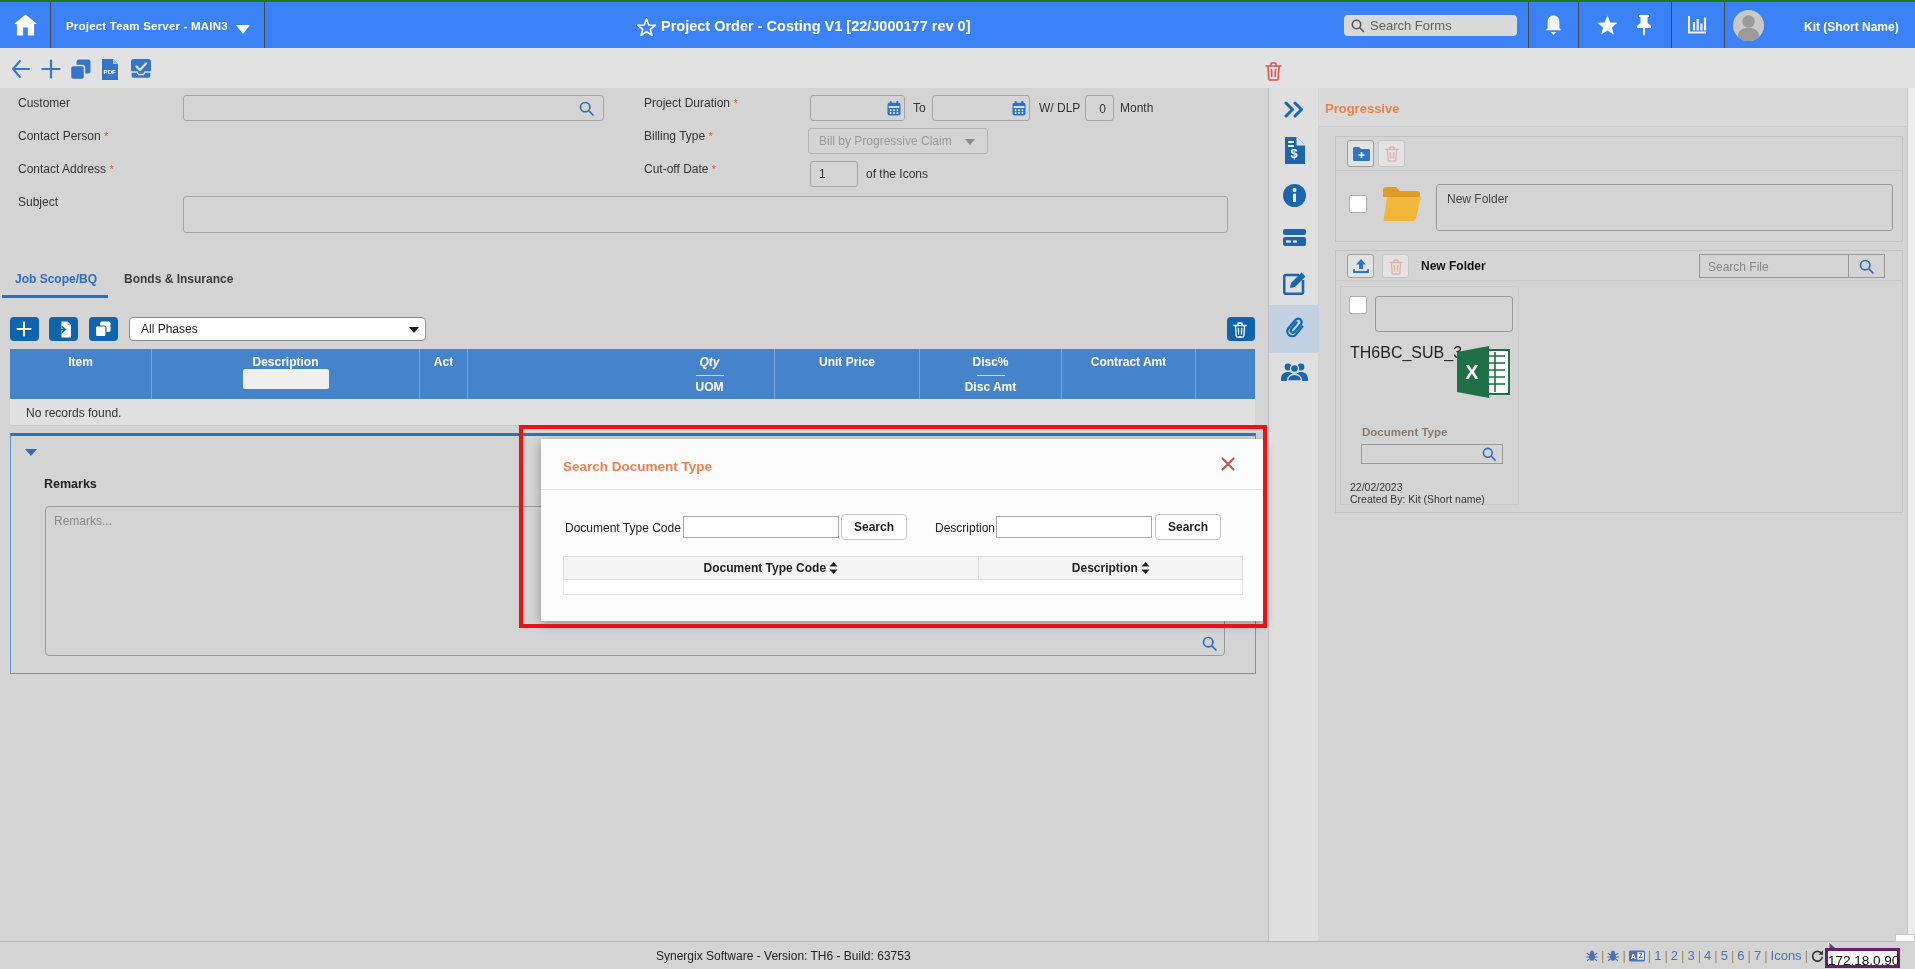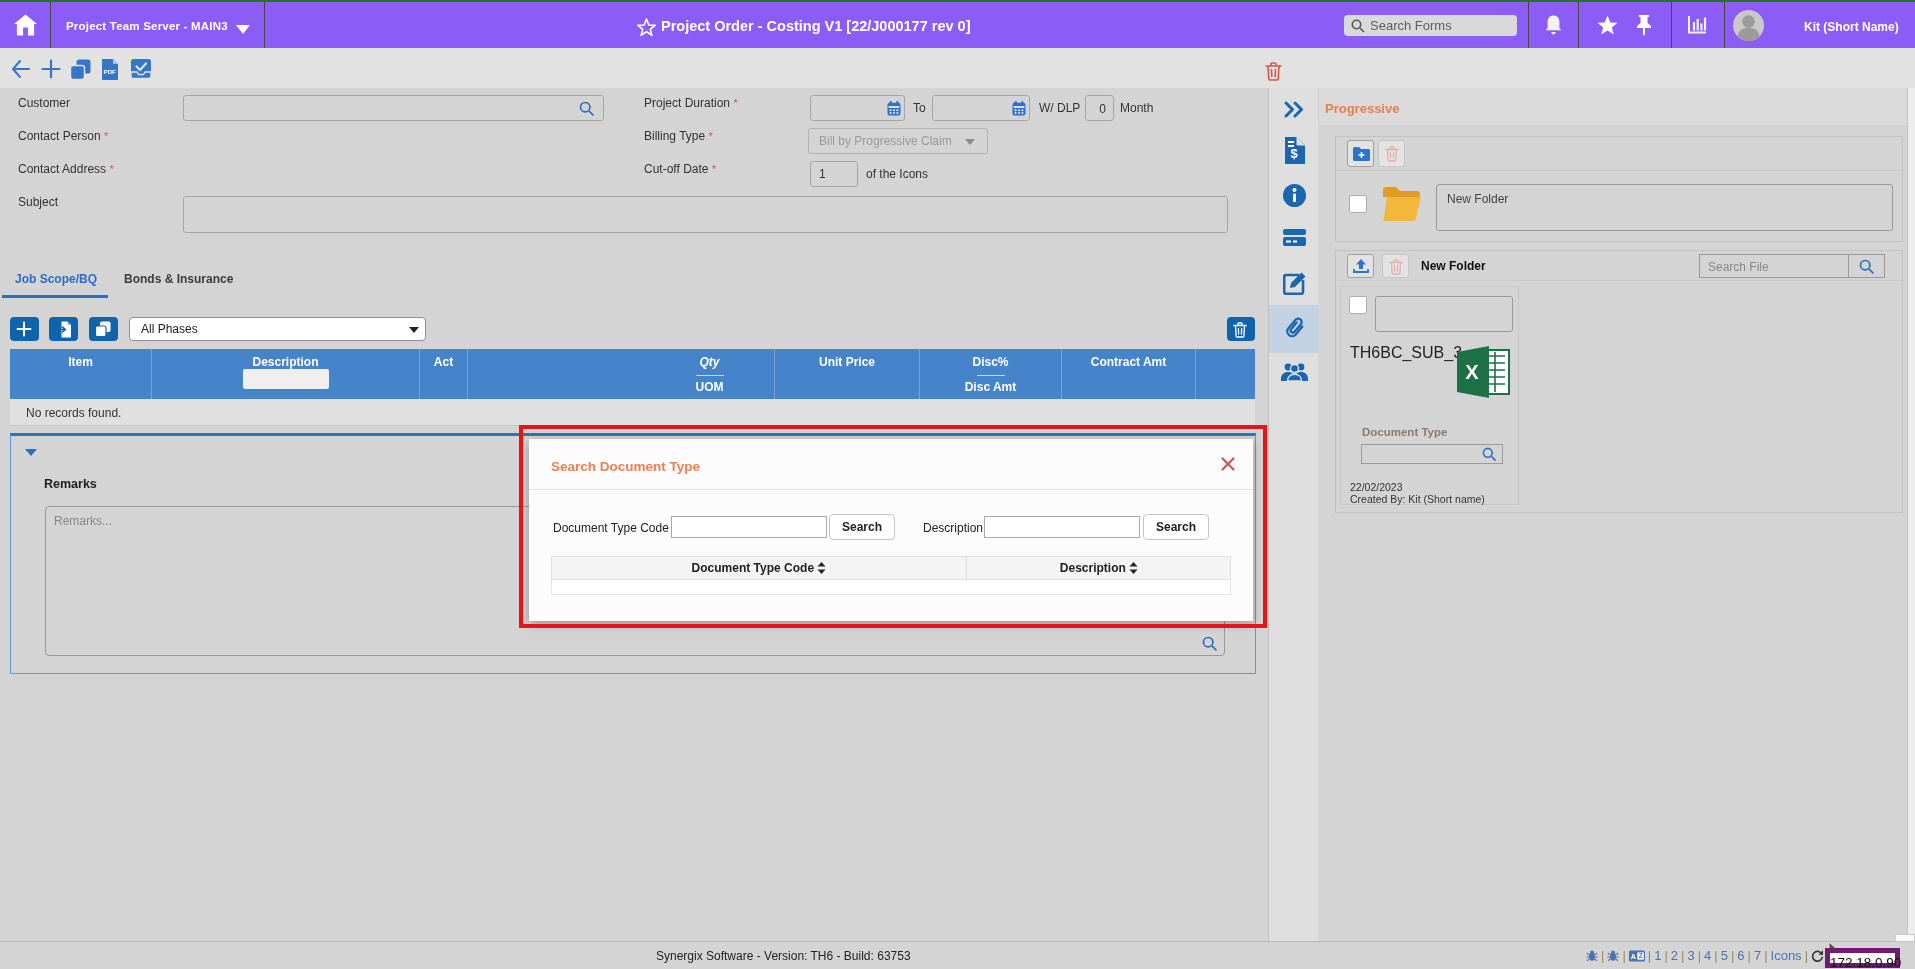--- a/index.html
+++ b/index.html
@@ -1,21 +1,21 @@
 <!DOCTYPE html>
 <html><head>
 <meta charset="utf-8">
 <style>
 * { margin:0; padding:0; box-sizing:border-box; }
 html,body { width:1915px; height:969px; overflow:hidden; font-family:"Liberation Sans", sans-serif; background:#d4d4d4; position:relative; }
 .abs { position:absolute; }
 svg { display:block; }
 
 #greenbar { left:0; top:0; width:1915px; height:2px; background:#1d7a20; }
-#topbar { left:0; top:2px; width:1915px; height:46px; background:#8b5cf6; color:#fff; }
+#topbar { left:0; top:2px; width:1915px; height:46px; background:#3b82f6; color:#fff; }
 #homecell { left:0; top:0; width:51px; height:46px; border-right:1px solid #484848; }
 #tbtitle { left:66px; top:18px; font-size:11.5px; font-weight:bold; letter-spacing:0.2px; }
 #tbsep1 { left:264px; top:0; width:1px; height:46px; background:#484848; }
 #ctitle { left:661px; top:16px; font-size:14.5px; font-weight:bold; }
 #searchforms { left:1344px; top:13px; width:173px; height:21px; background:#d9d9d9; border-radius:4px; color:#5f5f5f; font-size:13px; }
 #searchforms .ph { position:absolute; left:26px; top:3px; }
 .vsep { top:0; width:1px; height:46px; background:#484848; }
 #kitname { left:1804px; top:18px; font-size:12px; font-weight:bold; }
 
 #toolbar { left:0; top:48px; width:1915px; height:40px; background:#e2e2e2; }
@@ -48,21 +48,21 @@
 .thdash { position:absolute; left:50%; margin-left:-14px; width:28px; top:26px; height:1px; background:#c9d8ec; }
 #norec { left:10px; top:399px; width:1245px; height:27px; background:#e0e0e0; border-bottom:1px solid #c8c8c8; }
 #norec span { position:absolute; left:16px; top:7px; font-size:12px; color:#333; }
 
 #rempanel { left:10px; top:433px; width:1246px; height:241px; border:1px solid #5b9bd5; border-top:3px solid #2e75b6; }
 #remtri { left:14px; top:13px; width:0; height:0; border-left:6px solid transparent; border-right:6px solid transparent; border-top:7px solid #2a6fc3; position:absolute; }
 #remlbl { left:33px; top:41px; position:absolute; font-weight:bold; font-size:12.5px; color:#222; }
 #remta { left:34px; top:70px; position:absolute; width:1180px; height:150px; border:1px solid #9a9a9a; border-radius:4px; }
 #remta .ph { position:absolute; left:8px; top:7px; color:#888; font-size:12px; }
 
-#modal { left:529px; top:439px; width:724px; height:182px; background:#fcfcfc; box-shadow:0 3px 10px rgba(0,0,0,0.3); }
+#modal { left:541px; top:439px; width:724px; height:182px; background:#fcfcfc; box-shadow:0 3px 10px rgba(0,0,0,0.3); }
 #mtitle { position:absolute; left:22px; top:20px; color:#ee7f50; font-weight:bold; font-size:13.5px; }
 #mdiv { position:absolute; left:0; top:50px; width:724px; height:1px; background:#e3e3e3; }
 .mlbl { position:absolute; top:82px; font-size:12px; color:#222; }
 .minp { position:absolute; top:77px; height:22px; border:1px solid #a9a9a9; background:#fff; }
 .mbtn { position:absolute; top:75px; width:66px; height:26px; background:#fff; border:1px solid #c4c4c4; border-radius:4px; text-align:center; font-size:12px; font-weight:bold; color:#222; line-height:24px; }
 #mthead { position:absolute; left:22px; top:117px; width:680px; height:24px; background:#f4f4f4; border:1px solid #e0e0e0; font-size:12px; font-weight:bold; color:#222; }
 #mrow { position:absolute; left:22px; top:141px; width:680px; height:15px; background:#fff; border:1px solid #e8e8e8; border-top:none; }
 #mx { position:absolute; left:1221px; top:457px; }
 #redrect { left:519px; top:425px; width:748px; height:203px; border:4px solid #e81414; }
 
@@ -92,21 +92,21 @@
 #dtinp { position:absolute; left:20px; top:157px; width:142px; height:20px; border:1px solid #9a9a9a; }
 #fdate { position:absolute; left:9px; top:194px; font-size:10.5px; color:#333; }
 #fcreated { position:absolute; left:9px; top:206px; font-size:10.5px; color:#333; }
 
 #footer { left:0; top:941px; width:1915px; height:28px; background:#d4d4d4; border-top:1px solid #b8b8b8; }
 #fleft { position:absolute; left:656px; top:7px; font-size:12px; color:#222; }
 #flinks { position:absolute; left:1586px; top:6px; font-size:13px; color:#a08a55; white-space:nowrap; }
 #flinks .fs { font-style:normal; margin:0 3px; color:#a08a55; }
 #flinks a { color:#4d72ae; text-decoration:none; }
 #flinks svg { display:inline-block; vertical-align:-2px; }
-#iptool { position:absolute; left:1825px; top:6px; width:75px; height:20px; background:#fbfbf9; border:5px solid #701a75; font-size:13.5px; color:#111; text-align:center; line-height:19px; }
+#iptool { position:absolute; left:1825px; top:6px; width:75px; height:20px; background:#fbfbf9; border:3px solid #701a75; font-size:13.5px; color:#111; text-align:center; line-height:19px; }
 #sbar { left:1907px; top:88px; width:8px; height:853px; background:#ededed; border-left:1px solid #c6c6c6; }
 </style>
 </head>
 <body>
 <div class="abs" id="greenbar"></div>
 <div class="abs" id="topbar">
   <div class="abs" id="homecell">
     <svg class="abs" style="left:14px;top:12px" width="23" height="22" viewBox="0 0 24 22">
         <path d="M12 0 L24 10 L21 10 L21 22 L14.5 22 L14.5 13.5 L9.5 13.5 L9.5 22 L3 22 L3 10 L0 10 Z" fill="#fff"></path>
       </svg>

